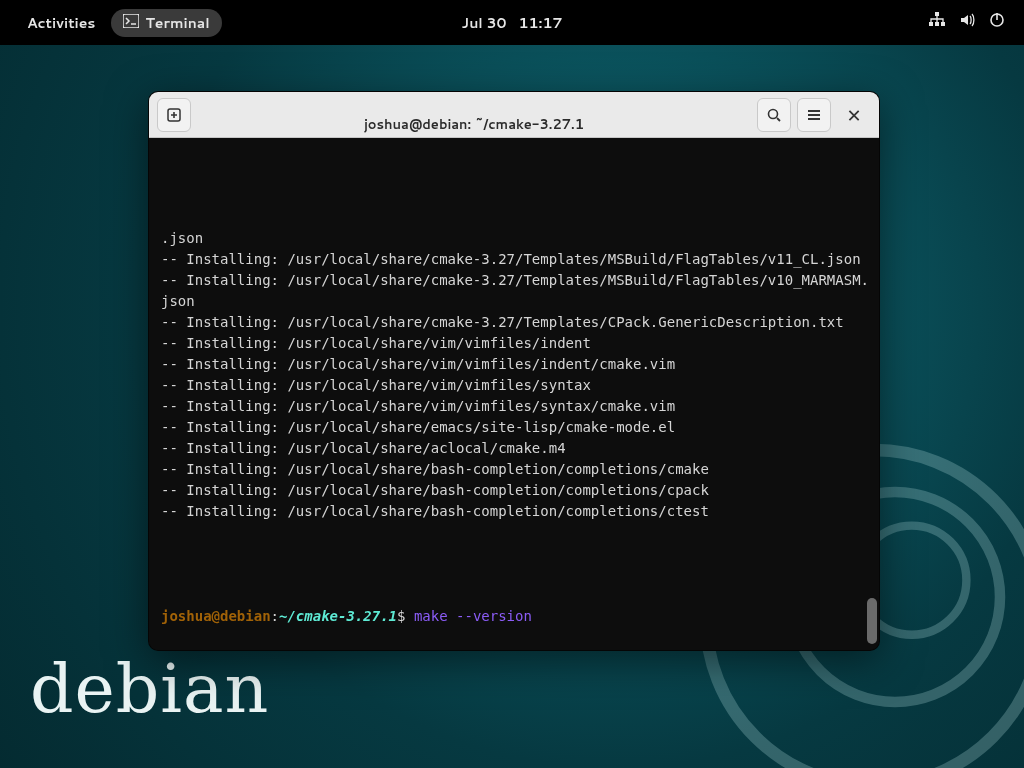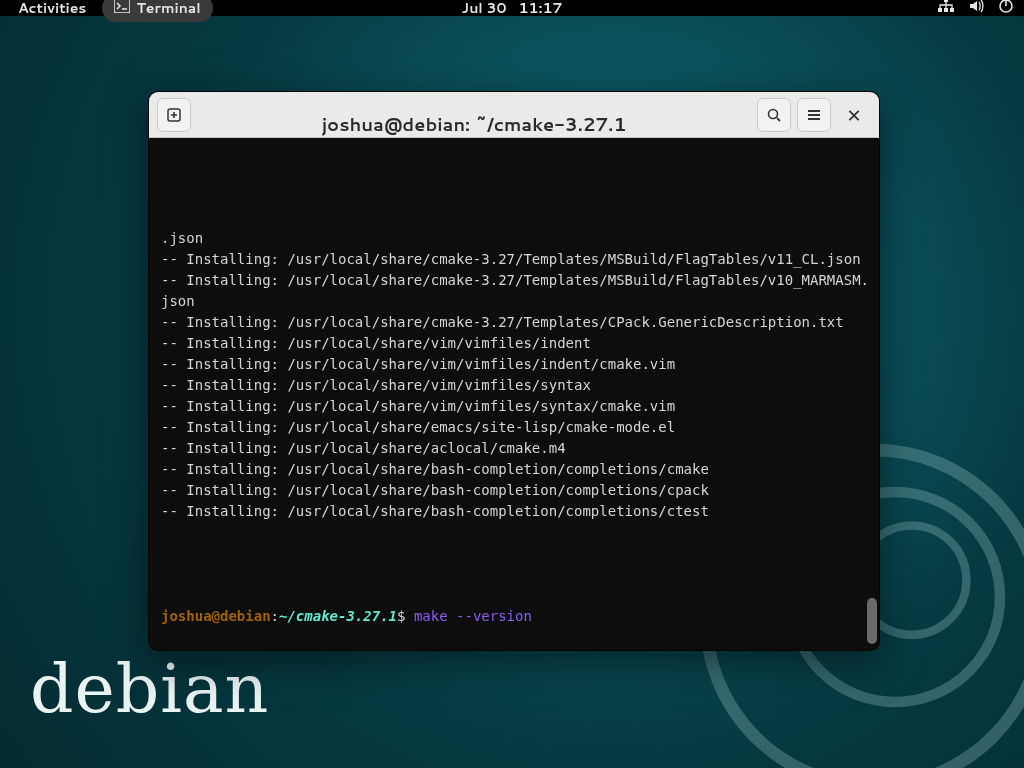--- a/index.html
+++ b/index.html
@@ -3,24 +3,24 @@
 <meta charset="utf-8">
 <style>
   * { margin: 0; padding: 0; box-sizing: border-box; }
   html, body { width: 1024px; height: 768px; overflow: hidden; font-family: "Cantarell", "DejaVu Sans", sans-serif; }
   body {
     background: radial-gradient(circle at 60% 40%, #0f6e7a 0%, #0a4f59 35%, #063941 60%, #042b31 100%);
     position: relative;
   }
   
   .topbar {
-    position: absolute; top: 0; left: 0; right: 0; height: 16px;
+    position: absolute; top: 0; left: 0; right: 0; height: 45px;
     background: #000; color: #e6e6e6; display: flex; align-items: center;
     font-size: 14px; font-weight: 600; z-index: 10;
-    padding: 0 10px;
+    padding: 0 19px;
   }
   .topbar .left { display: flex; align-items: center; gap: 8px; }
   .topbar .activities { padding: 4px 8px; }
   .topbar .app-pill {
     display: flex; align-items: center; gap: 6px;
     background: #3a3a3a; border-radius: 14px; padding: 4px 12px;
   }
   .topbar .app-pill svg { fill: #e6e6e6; }
   .topbar .center {
     position: absolute; left: 50%; transform: translateX(-50%);
@@ -47,21 +47,21 @@
     background: #0d0d0d; border-radius: 10px; overflow: hidden;
     box-shadow: 0 10px 40px rgba(0,0,0,0.5);
     display: flex; flex-direction: column;
     border: 1px solid rgba(0,0,0,0.6);
   }
   .titlebar {
     height: 46px; background: #eaeaea; display: flex; align-items: center;
     padding: 0 8px; gap: 6px; border-bottom: 1px solid #c6c6c6;
   }
   .titlebar .title {
-    flex: 1; text-align: center; font-size: 18px; font-weight: 700; color: #2b2b2b; margin-top: 19px;
+    flex: 1; text-align: center; font-size: 13px; font-weight: 700; color: #2b2b2b; margin-top: 19px;
   }
   .tb-btn {
     width: 34px; height: 34px; border: 1px solid #c9c9c9; border-radius: 6px;
     background: #f2f2f2; display: flex; align-items: center; justify-content: center;
     cursor: pointer;
   }
   .tb-btn svg { fill: #333; }
   .tb-close {
     width: 34px; height: 34px; display:flex; align-items:center; justify-content:center;
     cursor: pointer; color:#333; font-size:18px;

